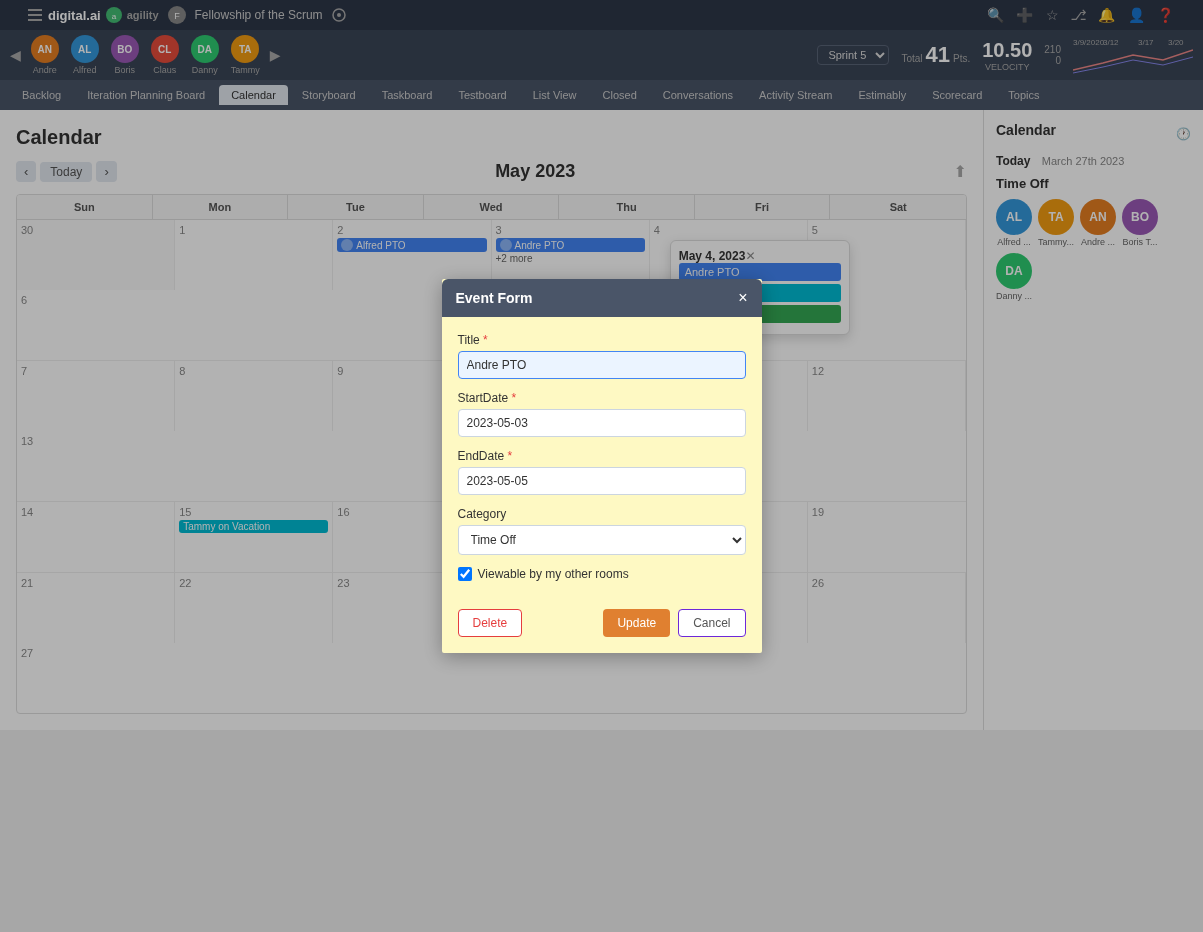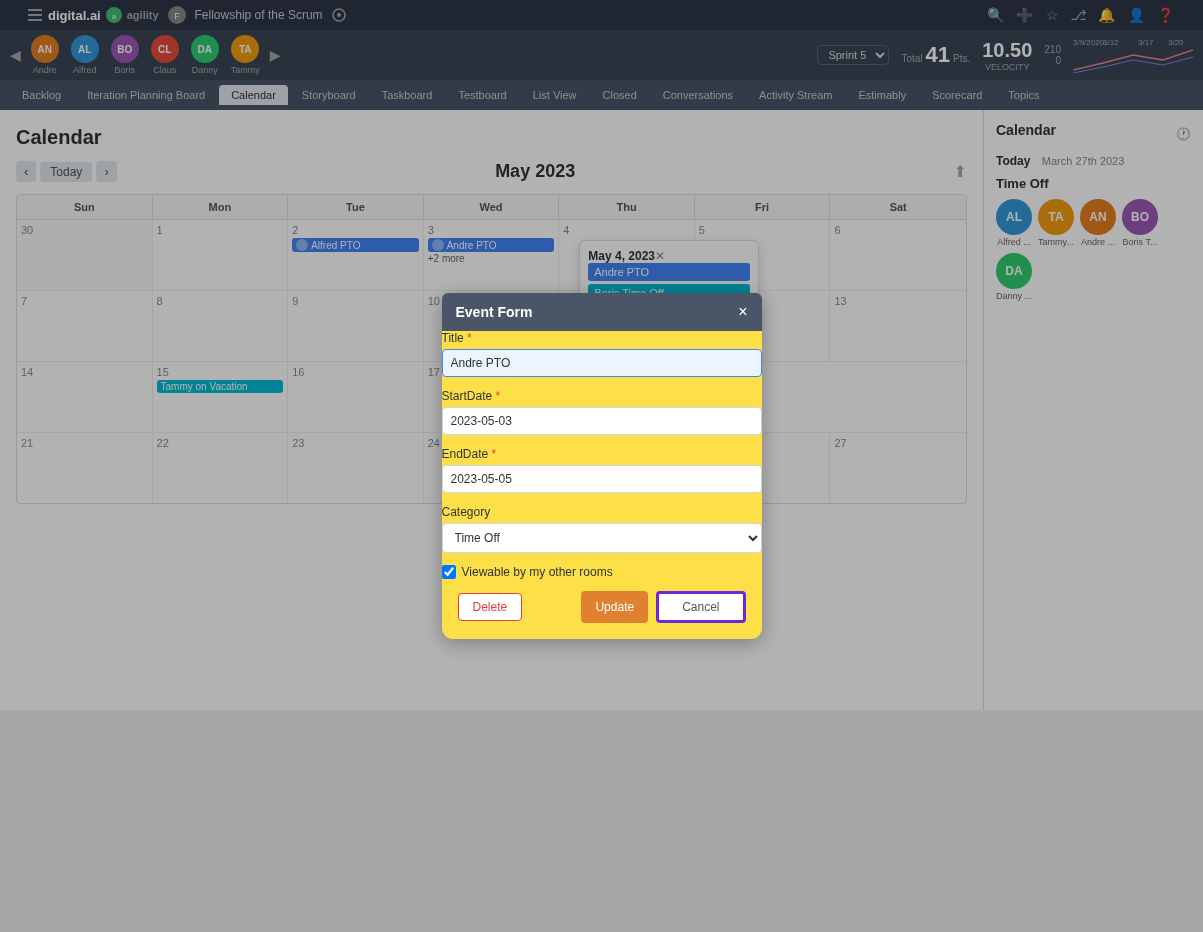--- a/index.html
+++ b/index.html
@@ -37,21 +37,21 @@
     .cal-nav-btn { background: #e2e8f0; border: none; border-radius: 4px; cursor: pointer; padding: 3px 8px; font-size: 13px; color: #555; }
     .today-btn { background: #e2e8f0; border: none; border-radius: 4px; cursor: pointer; padding: 3px 10px; font-size: 12px; color: #555; }
     .month-title { font-size: 18px; font-weight: 600; color: #333; text-align: center; flex: 1; }
 
     
     .calendar-grid { border: 1px solid #ddd; border-radius: 4px; overflow: hidden; }
     .cal-days-header { display: grid; grid-template-columns: repeat(7, 1fr); background: #f8f8f8; border-bottom: 1px solid #ddd; }
     .cal-day-header { padding: 6px; text-align: center; font-weight: 600; color: #555; font-size: 11px; border-right: 1px solid #ddd; }
     .cal-day-header:last-child { border-right: none; }
     .cal-weeks { display: flex; flex-direction: column; }
-    .cal-week { display: grid; grid-template-columns: repeat(7, 1fr); border-bottom: 1px solid #eee; min-height: 70px; }
+    .cal-week { display: grid; grid-template-columns: repeat(6, 1fr); border-bottom: 1px solid #eee; min-height: 70px; }
     .cal-week:last-child { border-bottom: none; }
     .cal-cell { border-right: 1px solid #eee; padding: 4px; position: relative; min-height: 70px; }
     .cal-cell:last-child { border-right: none; }
     .cal-cell.other-month { background: #fafafa; }
     .cell-num { font-size: 11px; color: #888; margin-bottom: 2px; }
     .event-bar { border-radius: 3px; padding: 1px 4px; margin-bottom: 1px; font-size: 10px; color: #fff; display: flex; align-items: center; gap: 3px; overflow: hidden; white-space: nowrap; }
     .event-bar.blue { background: #4285f4; }
     .event-bar.teal { background: #00bcd4; }
     .event-bar .mini-avatar { width: 12px; height: 12px; border-radius: 50%; background: rgba(255,255,255,0.4); display: inline-block; }
     .more-events { font-size: 10px; color: #666; cursor: pointer; }
@@ -61,37 +61,37 @@
     .right-panel-title { font-weight: 600; font-size: 14px; color: #333; margin-bottom: 8px; }
     .time-off-section { margin-top: 8px; }
     .time-off-title { font-weight: 600; font-size: 13px; color: #333; margin-bottom: 8px; }
     .time-off-avatars { display: flex; flex-wrap: wrap; gap: 6px; }
     .time-off-person { display: flex; flex-direction: column; align-items: center; gap: 2px; }
     .time-off-person .avatar { width: 36px; height: 36px; font-size: 12px; }
     .time-off-person-name { font-size: 9px; color: #666; }
 
     
     .modal-overlay { position: fixed; top: 0; left: 0; width: 100%; height: 100%; background: rgba(0,0,0,0.3); display: flex; align-items: center; justify-content: center; z-index: 1000; }
-    .modal { background: #fde047; border-radius: 11px; width: 320px; box-shadow: 0 4px 20px rgba(0,0,0,0.3); }
+    .modal { background: #fef9c3; border-radius: 2px; width: 320px; box-shadow: 0 4px 20px rgba(0,0,0,0.3); }
     .modal-header { background: #4a5568; color: #fff; padding: 10px 14px; border-radius: 6px 6px 0 0; display: flex; align-items: center; justify-content: space-between; }
     .modal-header-title { font-size: 14px; font-weight: 600; }
     .modal-close { background: none; border: none; color: #fff; cursor: pointer; font-size: 16px; }
-    .modal-body { padding: 0; }
+    .modal-body { padding: 16px; }
     .form-group { margin-bottom: 12px; }
     .form-label { font-size: 12px; color: #333; margin-bottom: 4px; display: block; font-weight: 500; }
     .form-label .required { color: #e53e3e; }
     .form-input { width: 100%; border: 1px solid #cbd5e0; border-radius: 4px; padding: 6px 8px; font-size: 12px; color: #333; }
     .form-input.title-input { border-color: #4285f4; background: #ebf4ff; }
     .form-select { width: 100%; border: 1px solid #cbd5e0; border-radius: 4px; padding: 6px 8px; font-size: 12px; color: #333; background: #fff; }
     .checkbox-row { display: flex; align-items: center; gap: 6px; margin-bottom: 12px; }
     .checkbox-row input { width: 14px; height: 14px; }
     .checkbox-label { font-size: 12px; color: #333; }
     .modal-footer { display: flex; align-items: center; justify-content: space-between; padding: 0 16px 16px; }
     .btn-delete { background: #fff; border: 1px solid #e53e3e; color: #e53e3e; border-radius: 4px; padding: 6px 14px; font-size: 12px; cursor: pointer; }
-    .btn-cancel { background: #fff; border: 3px solid #6d28d9; color: #555; border-radius: 4px; padding: 6px 23px; font-size: 12px; cursor: pointer; }
+    .btn-cancel { background: #fff; border: 1px solid #6d28d9; color: #555; border-radius: 4px; padding: 6px 14px; font-size: 12px; cursor: pointer; }
     .btn-update { background: #e08030; border: none; color: #fff; border-radius: 4px; padding: 6px 14px; font-size: 12px; cursor: pointer; }
     .modal-footer-right { display: flex; gap: 8px; }
 
     
     .popup { position: absolute; background: #fff; border: 1px solid #ddd; border-radius: 6px; box-shadow: 0 4px 12px rgba(0,0,0,0.15); z-index: 100; width: 180px; padding: 8px; top: 20px; left: 20px; }
     .popup-header { display: flex; align-items: center; justify-content: flex-start; }
     .popup-date { font-size: 12px; font-weight: 600; color: #333; }
     .popup-close { font-size: 12px; cursor: pointer; color: #888; background: none; border: none; }
     .popup-event { border-radius: 3px; padding: 3px 6px; margin-bottom: 3px; font-size: 11px; color: #fff; display: flex; align-items: center; gap: 4px; }
     .popup-event.blue { background: #4285f4; }

